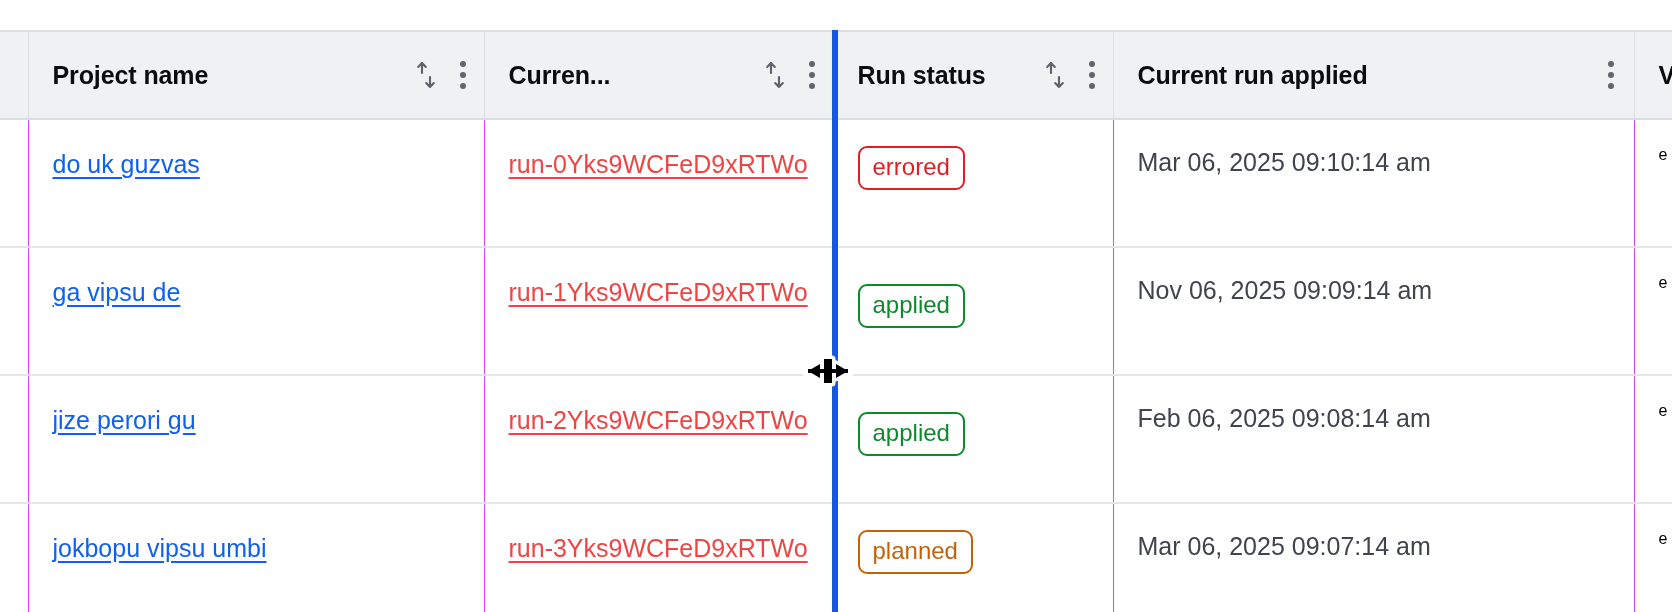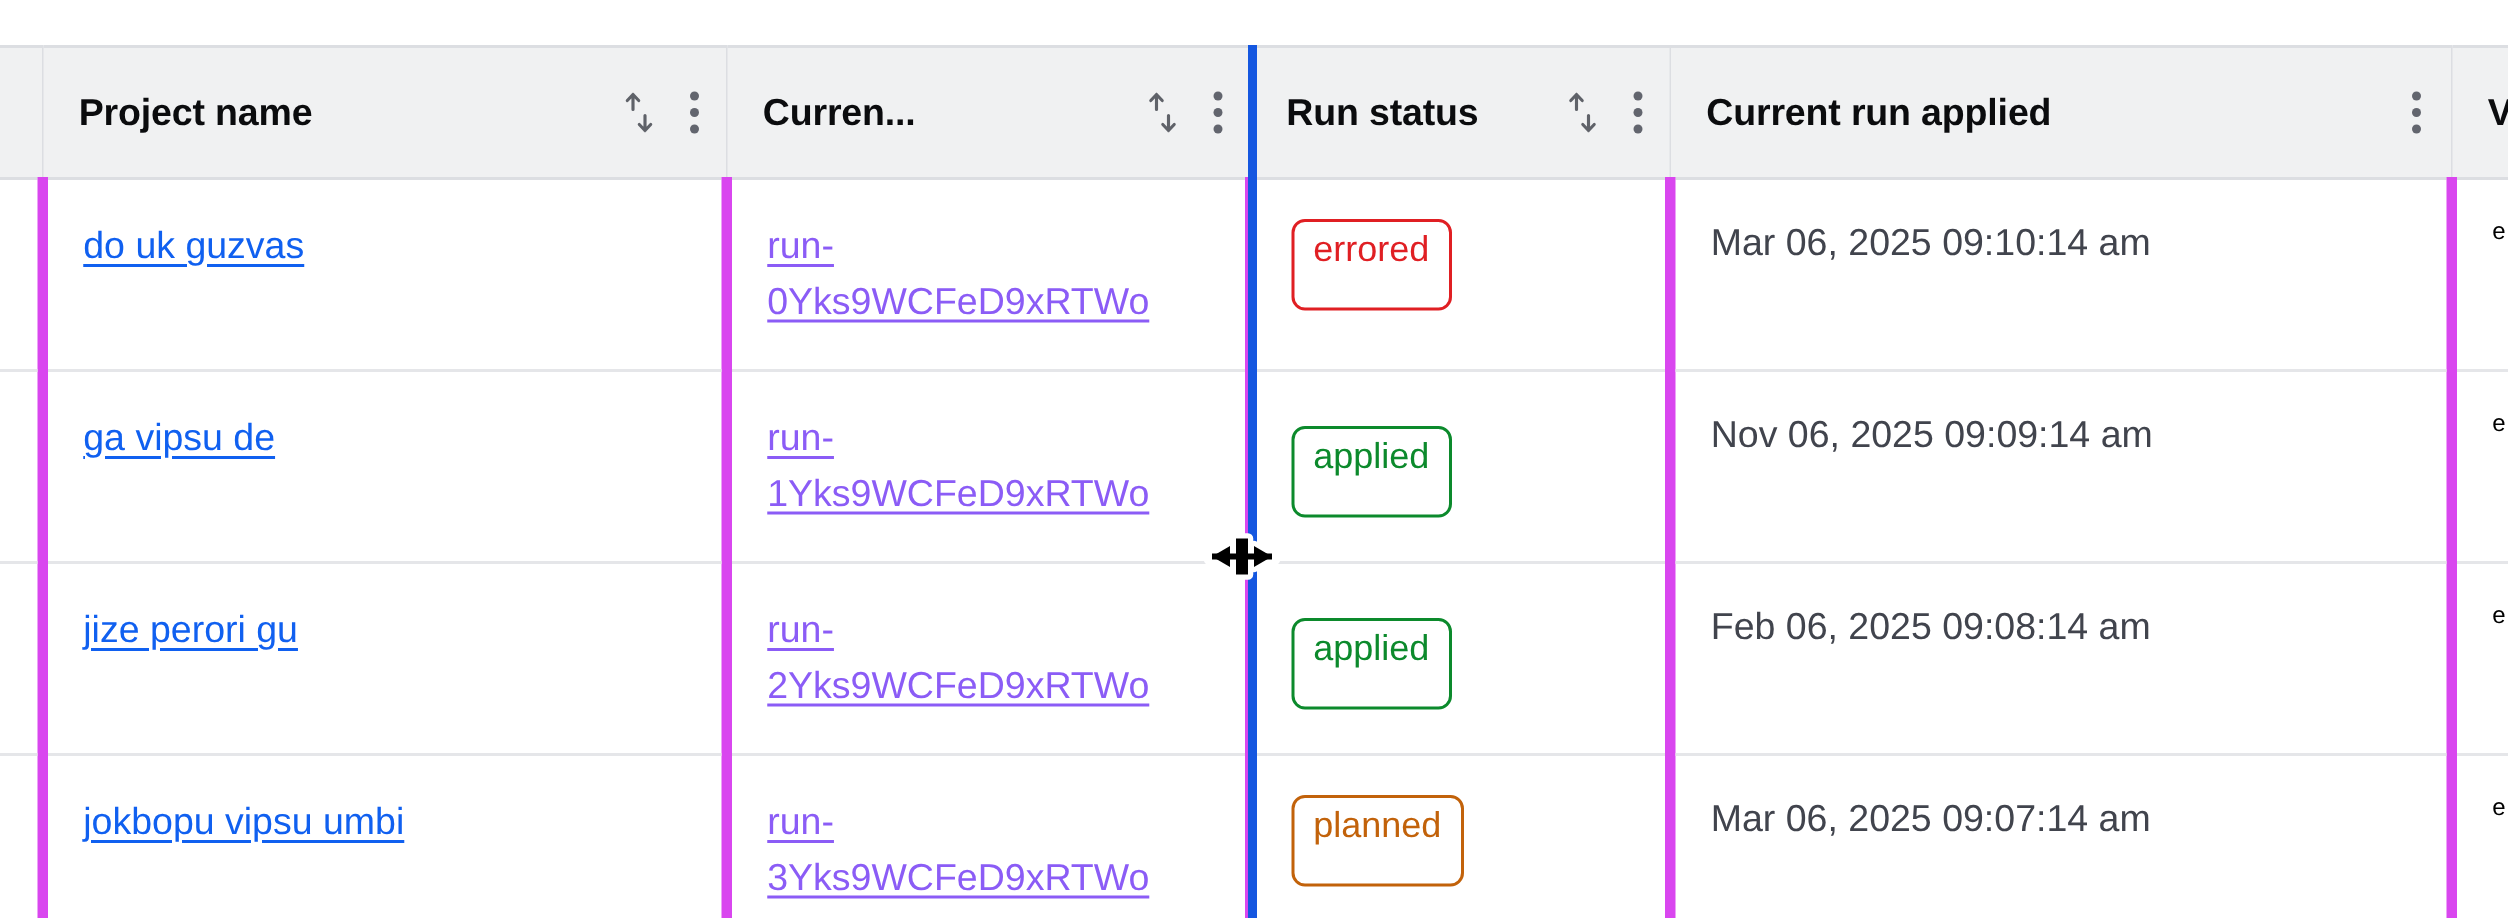--- a/index.html
+++ b/index.html
@@ -106,57 +106,57 @@
     display: block;
     width: 6px;
     height: 6px;
     border-radius: 50%;
     background: #62656e;
   }
 
   
   tbody td {
     border-bottom: 2px solid #e5e6e9;
-    border-right: 7px solid #d946ef;
+    border-right: 1px solid #d946ef;
     padding: 26px 24px 0 24px;
     box-sizing: border-box;
     vertical-align: top;
     height: 128px;
     background: #ffffff;
   }
   tbody td.select-cell { padding: 0; }
   tbody td.last-cell { border-right: none; }
 
   tbody tr.row-4 td { border-bottom: none; }
 
   a.cell-link {
     font-size: 25px;
     color: #1060f0;
     text-decoration: underline;
     text-underline-offset: 4px;
     line-height: 1.48;
     word-break: break-word;
     display: inline;
   }
-  a.cell-link.run-link { color: #8b5cf6; }
+  a.cell-link.run-link { color: #ef4444; }
 
   .timestamp {
     font-size: 25px;
     color: #41444d;
     white-space: nowrap;
     line-height: 1.3;
     text-align: center;
   }
 
   
   .badge {
     display: inline-block;
     border: 2px solid currentColor;
     border-radius: 9px;
-    padding: 5px 13px 24px 13px;
+    padding: 5px 13px 7px 13px;
     font-size: 24px;
     line-height: 1.15;
     background: #ffffff;
     white-space: nowrap;
   }
   .badge.errored { color: #e01f23; }
   .badge.applied { color: #0c8a2c; margin-top: 10px; }
   .badge.planned { color: #c2620a; }
 
   

